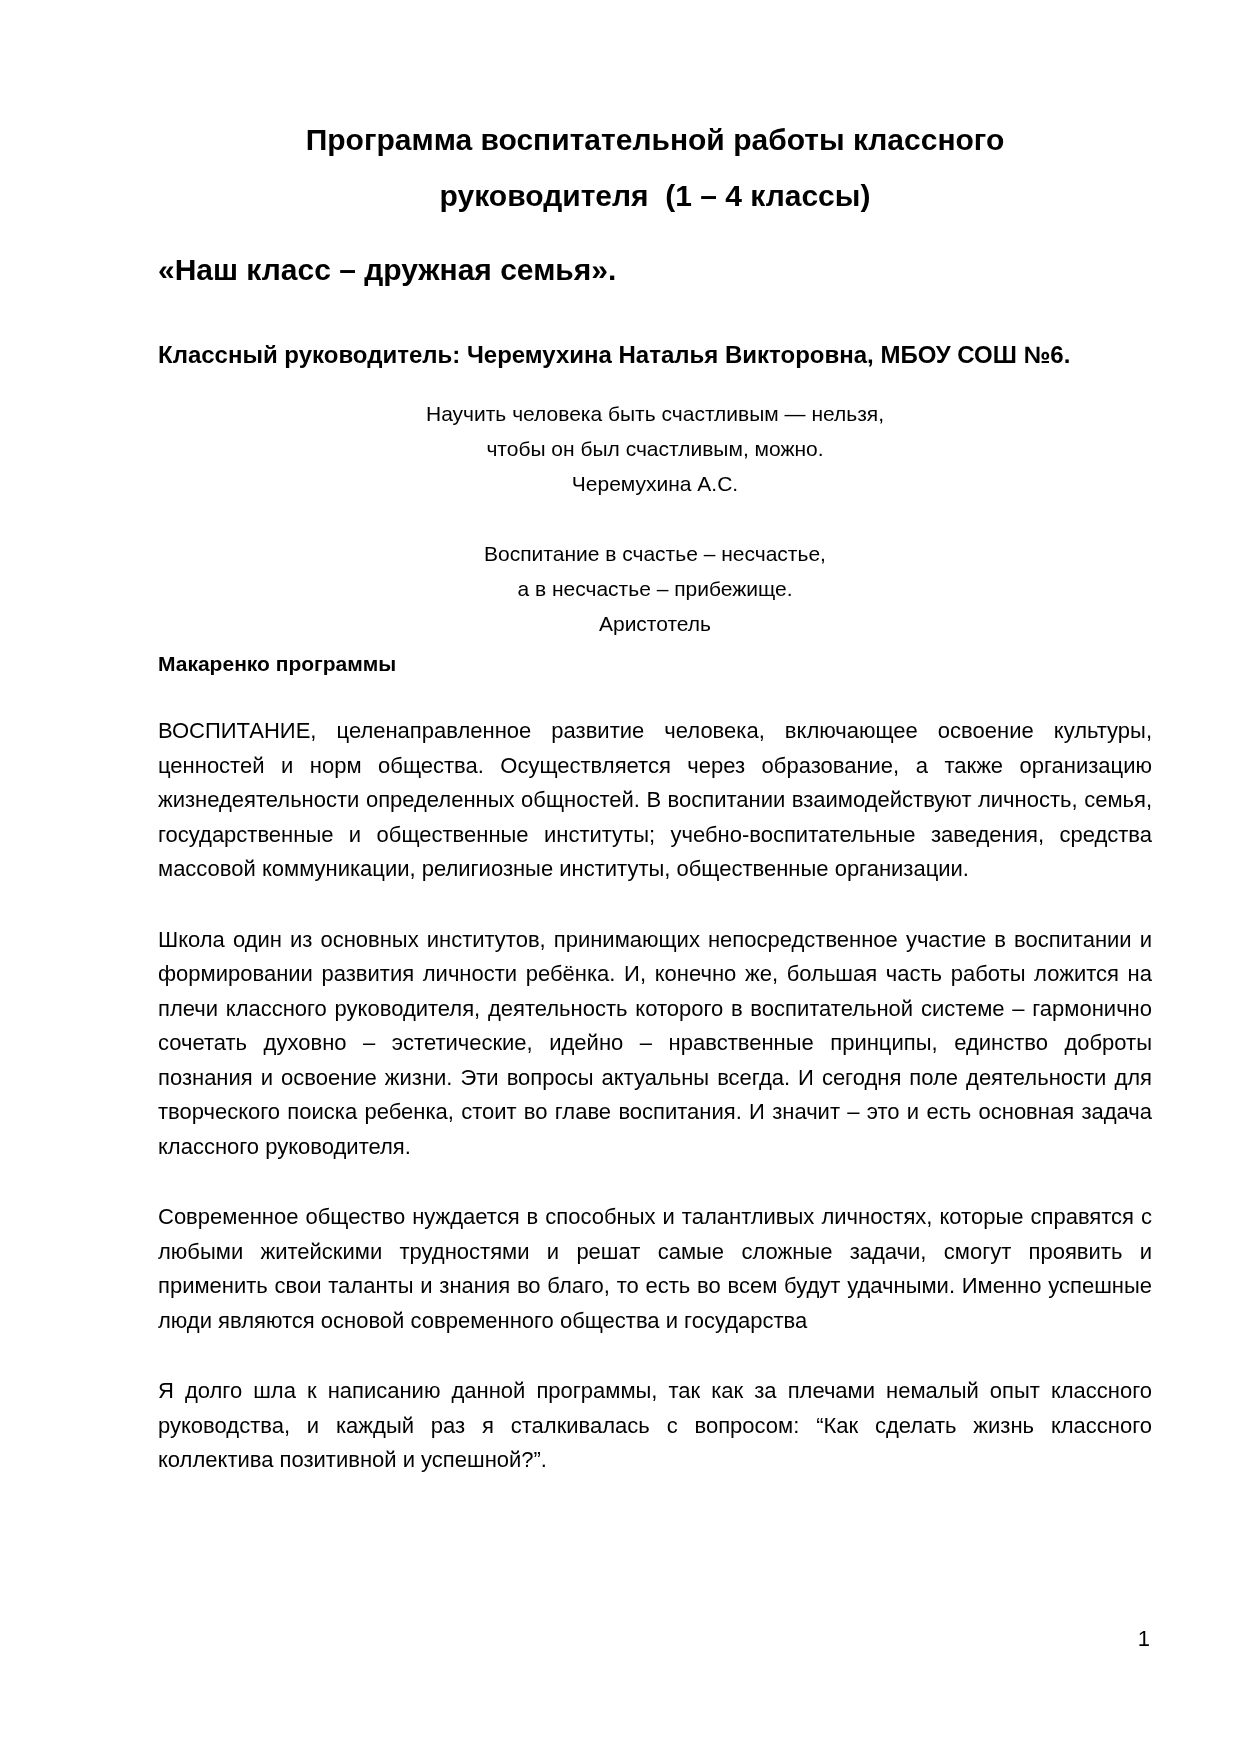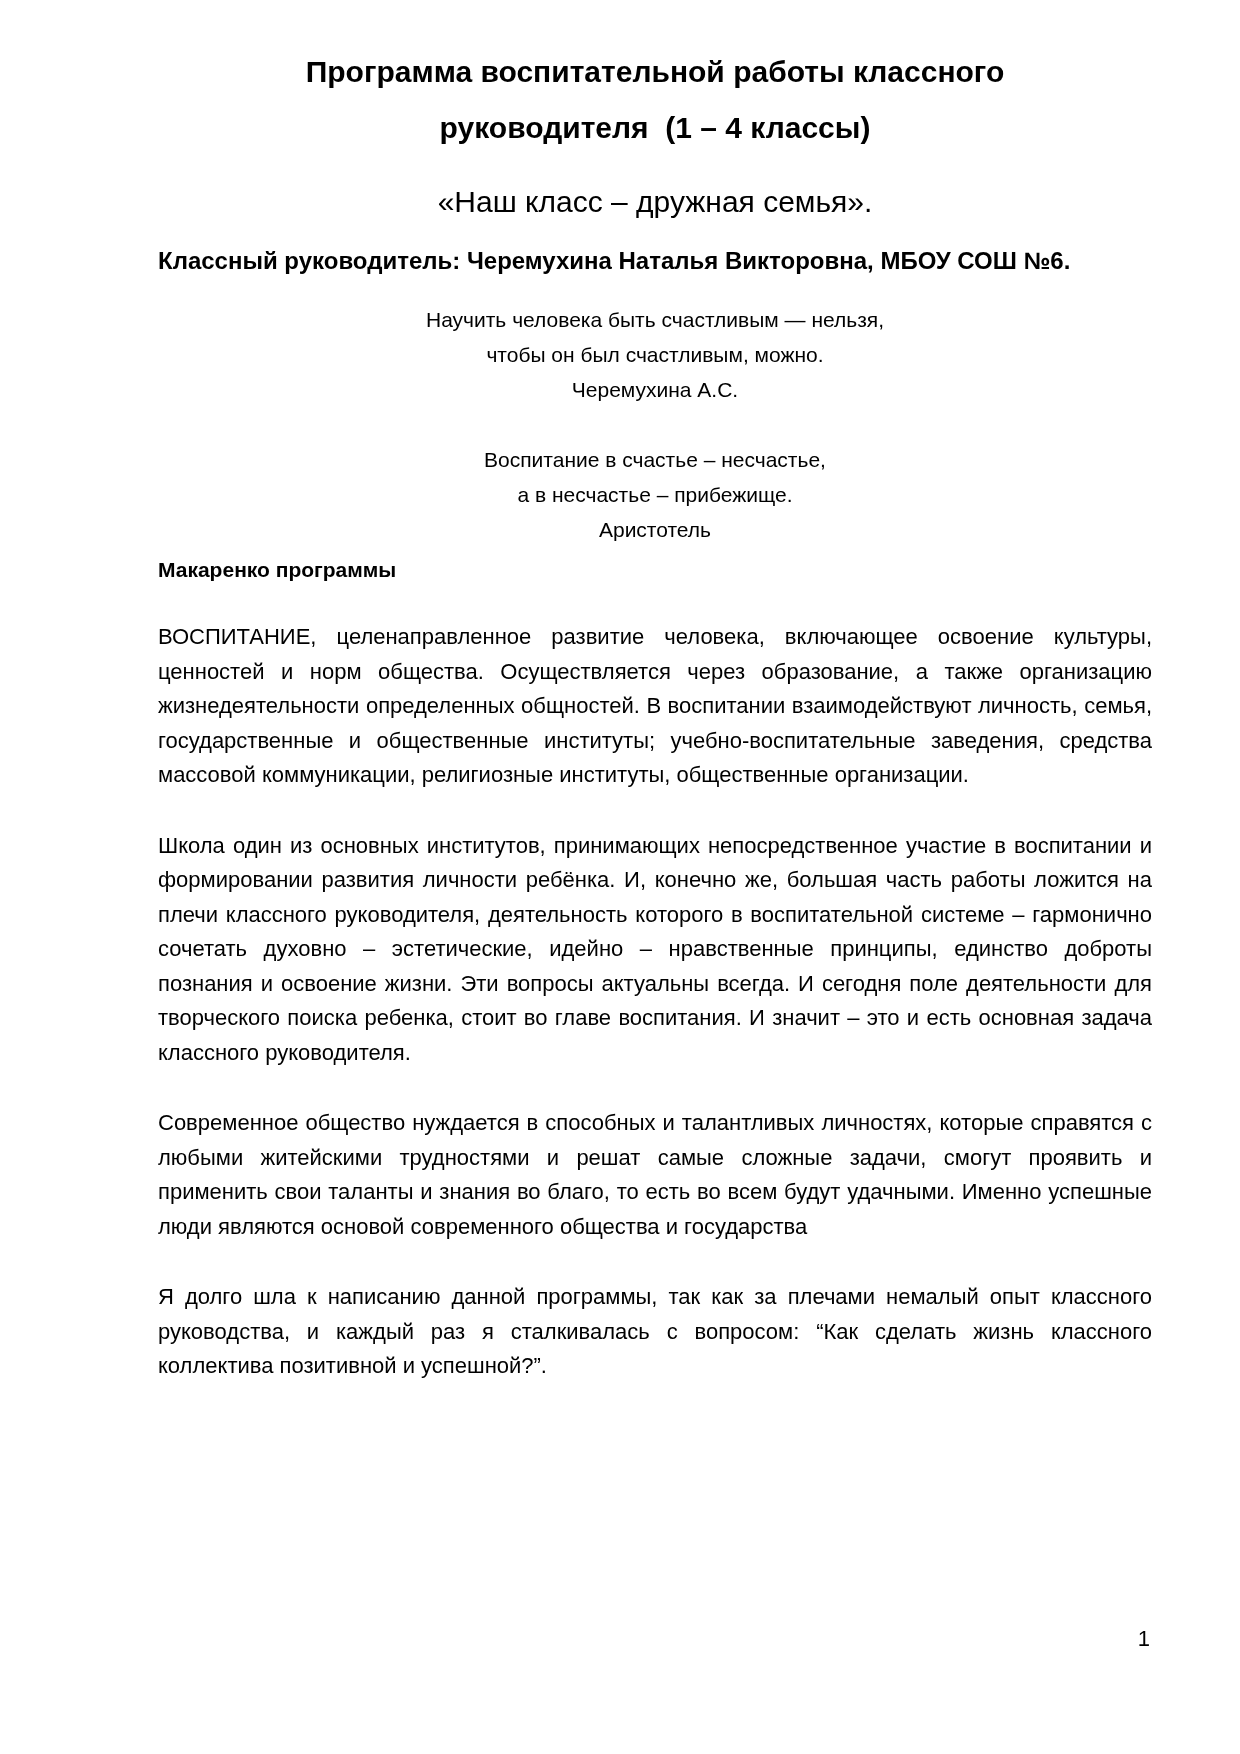--- a/index.html
+++ b/index.html
@@ -8,44 +8,44 @@
     background: #ffffff;
   }
   .page {
     position: relative;
     width: 1240px;
     height: 1754px;
     box-sizing: border-box;
     background: #ffffff;
     color: #000000;
     font-family: "Liberation Sans", sans-serif;
-    padding: 44px 88px 0 158px;
+    padding: 112px 88px 0 158px;
     overflow: hidden;
   }
   .title {
     font-size: 30px;
     font-weight: bold;
     text-align: center;
     line-height: 56px;
   }
   .title .tline {
     white-space: pre-wrap;
   }
   .subtitle {
     font-size: 30px;
-    font-weight: normal;
-    text-align: center;
+    font-weight: bold;
+    text-align: left;
     line-height: 32px;
     margin-top: 30px;
   }
   .teacher {
     font-size: 24px;
     font-weight: bold;
     line-height: 30px;
-    margin-top: 28px;
+    margin-top: 54px;
   }
   .epigraph {
     font-size: 21px;
     line-height: 35px;
     text-align: center;
   }
   .epigraph.first { margin-top: 26px; }
   .epigraph.second { margin-top: 35px; }
   .section-heading {
     font-size: 21px;

